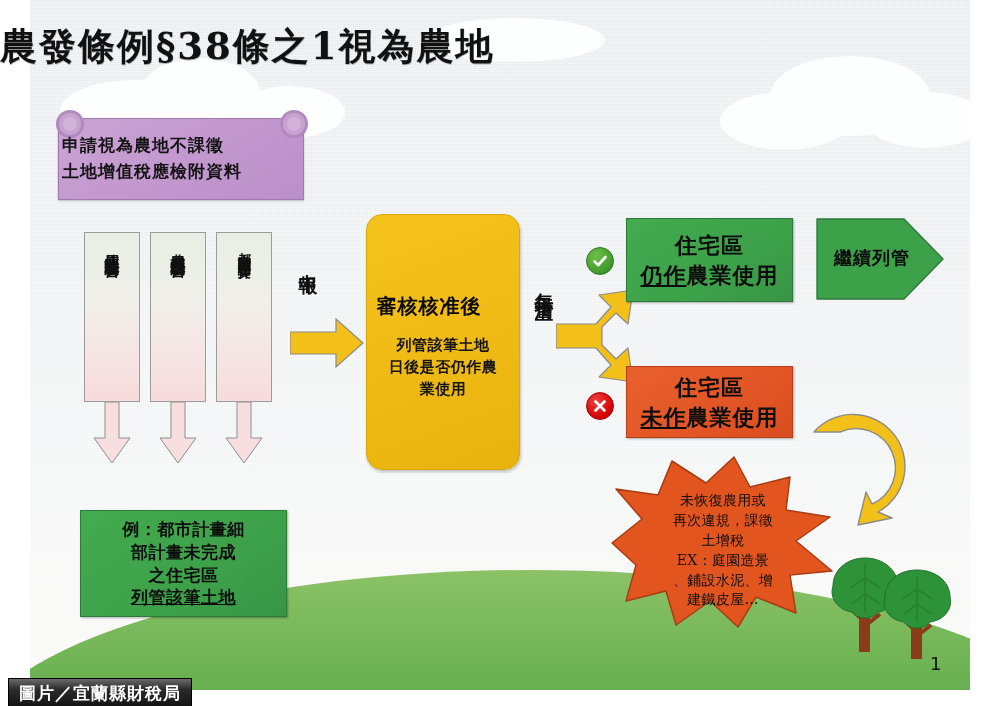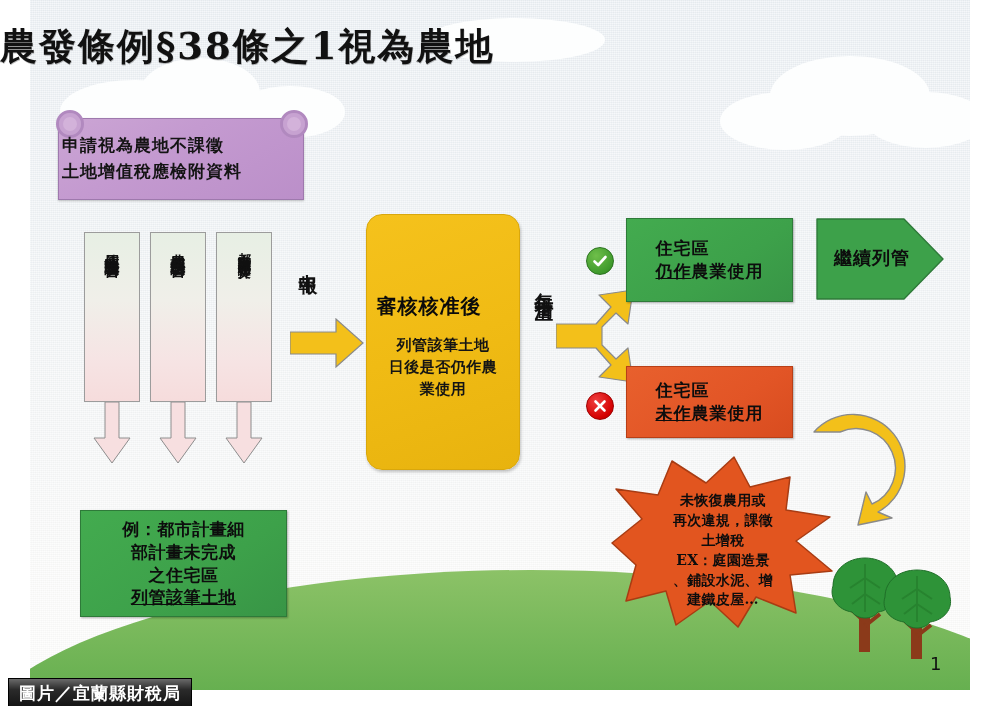--- a/index.html
+++ b/index.html
@@ -217,24 +217,24 @@
     border: 1px solid #9e0000;
   }
   
   .rbox {
     position: absolute;
     display: flex; align-items: center; justify-content: center;
     box-shadow: 1px 1px 2px rgba(0,0,0,0.3);
   }
   .rbox .rtext {
     font-family: "DejaVu Serif", "Liberation Serif", serif;
-    font-size: 17px;
+    font-size: 22px;
     font-weight: 700;
     color: #0d0d0d;
-    text-align: left;
+    text-align: center;
     line-height: 1.38;
     letter-spacing: 1px;
   }
   .rbox .rtext .ul { text-decoration: underline; }
   .greenbox-res {
     left: 626px; top: 218px;
     width: 165px; height: 82px;
     background: linear-gradient(145deg,#43ab4f 0%, #3da14a 60%, #389546 100%);
     border: 1px solid #2e7a39;
   }
@@ -272,21 +272,21 @@
     left: 610px; top: 455px;
     width: 225px; height: 175px;
   }
   .starburst .stext {
     position: absolute;
     left: 34px; top: 36px;
     width: 158px;
     text-align: center;
     font-family: "DejaVu Serif", "Liberation Serif", serif;
     font-size: 14px;
-    font-weight: 700;
+    font-weight: 400;
     color: #0d0d0d;
     line-height: 1.42;
     letter-spacing: 0.3px;
   }
   
   .tree { position: absolute; }
   
   .pagenum {
     position: absolute;
     left: 930px; top: 653px;

